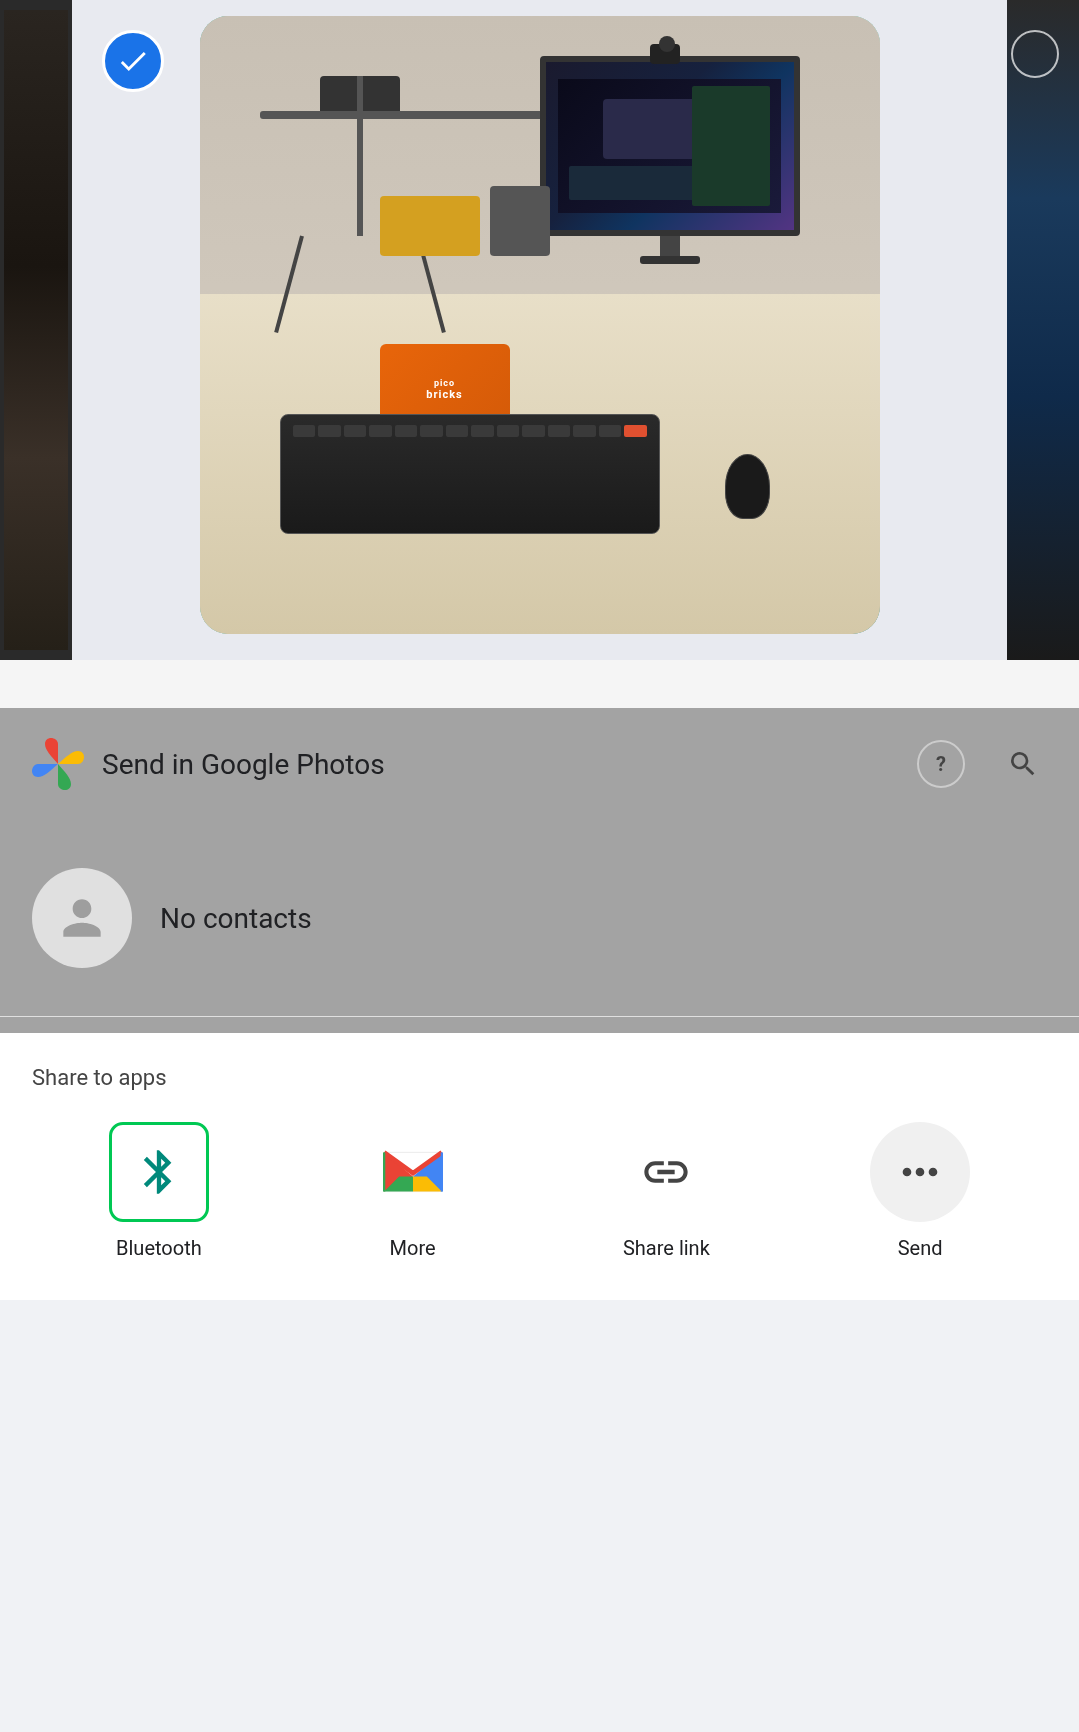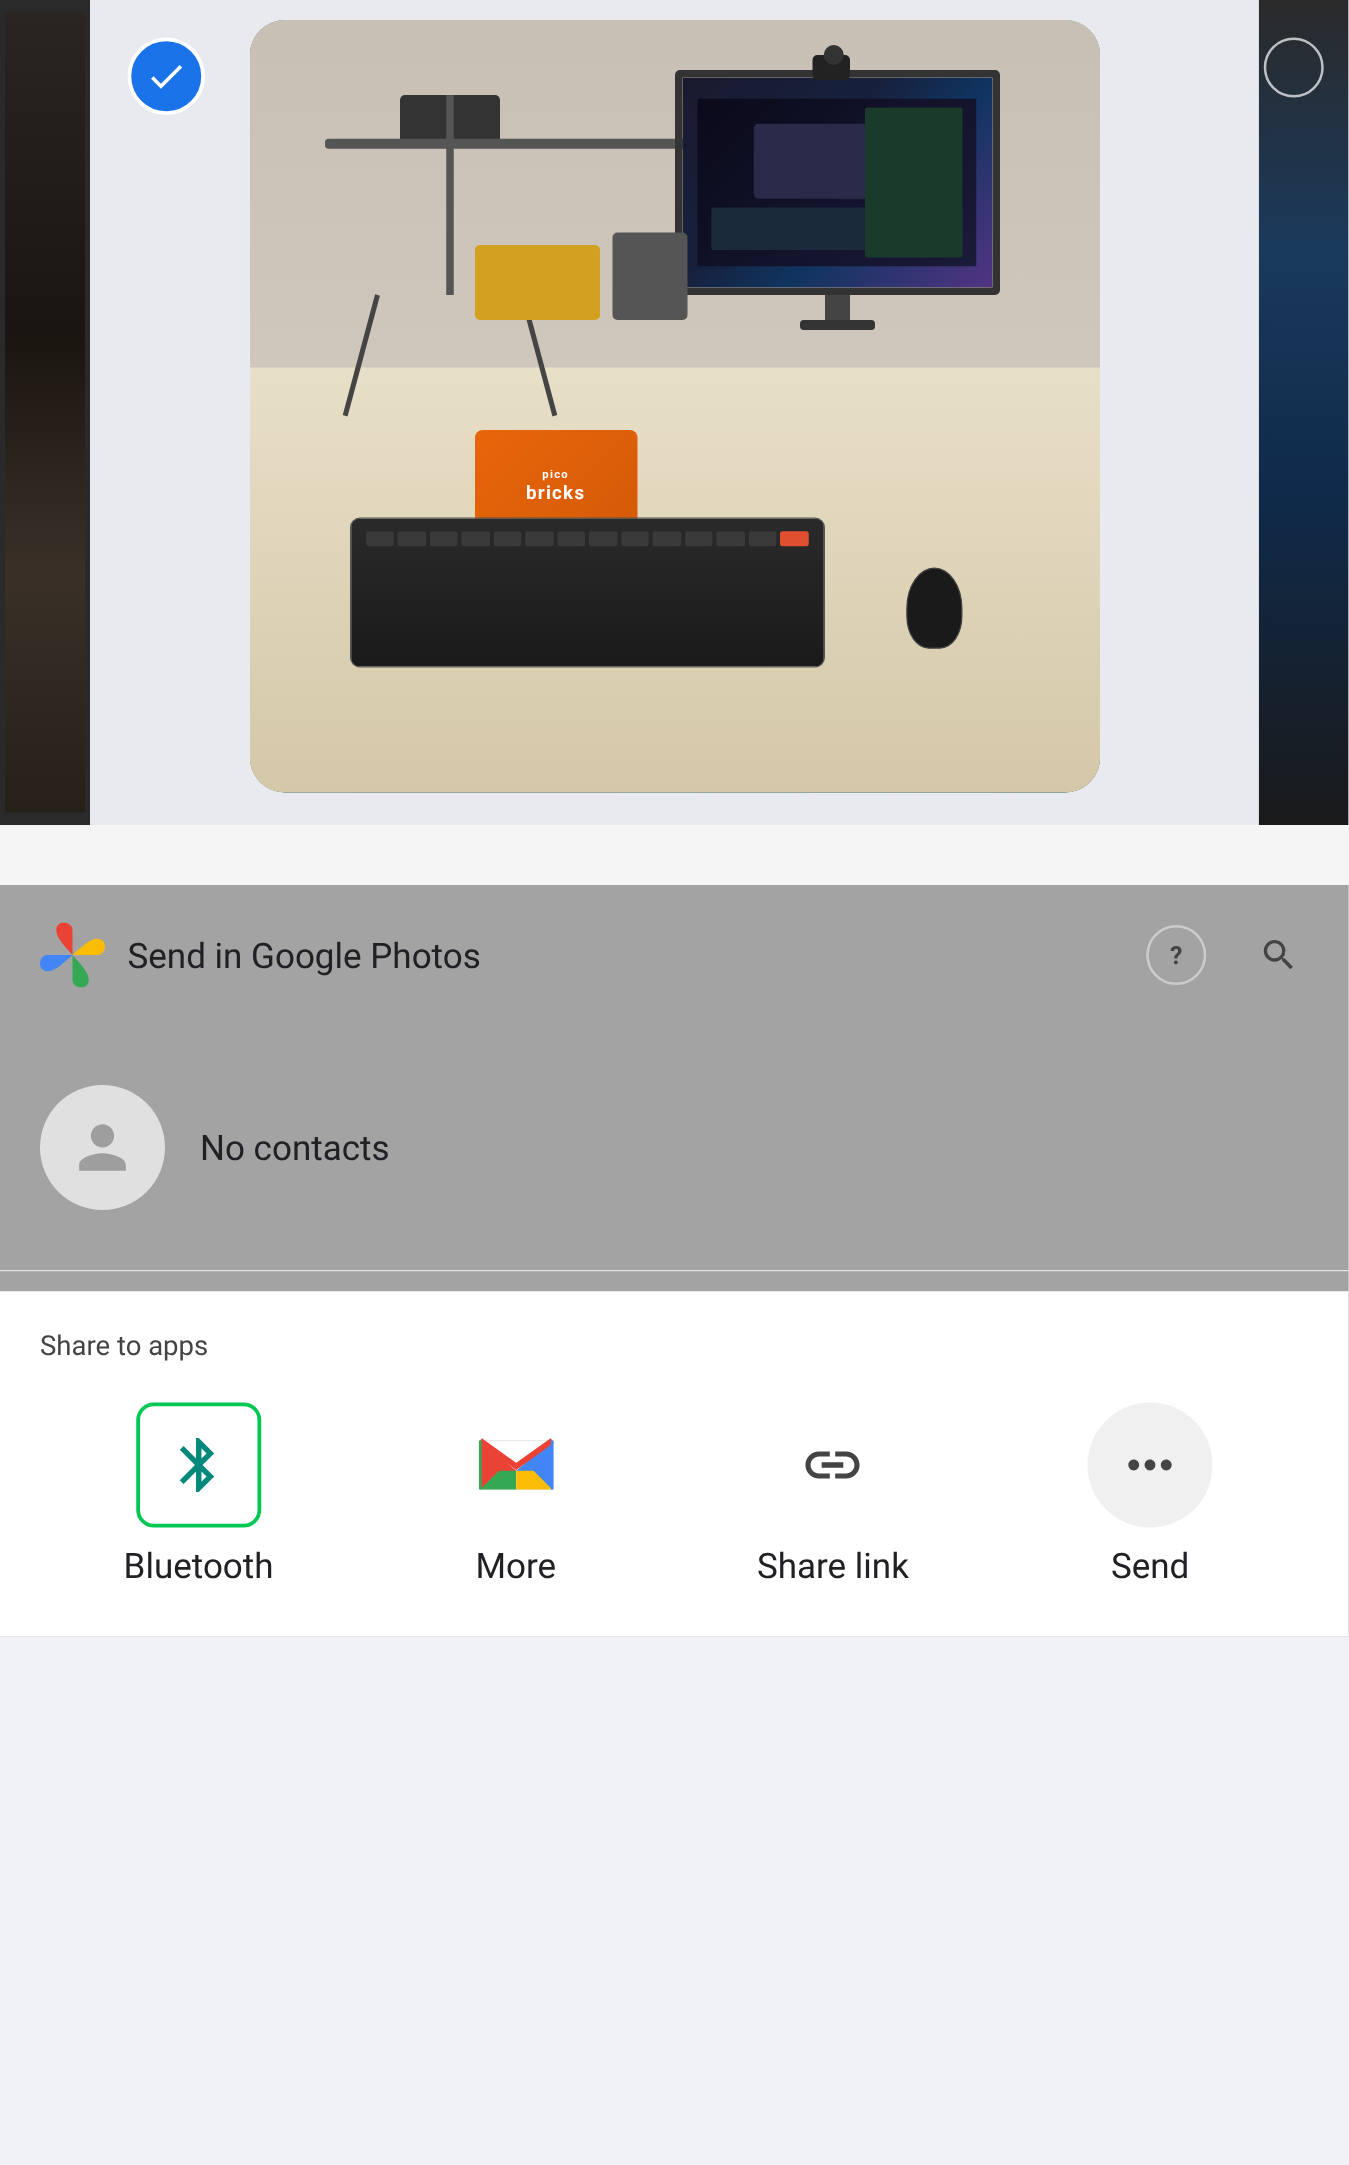--- a/index.html
+++ b/index.html
@@ -42,21 +42,21 @@
       align-items: center;
       position: relative;
     }
 
     .photo-main-inner {
       width: 680px;
       height: 618px;
       border-radius: 28px;
       overflow: hidden;
       position: relative;
-      background: #14532d;
+      background: #14b8a6;
     }
 
     
     .desk-photo {
       width: 100%;
       height: 100%;
       background: linear-gradient(
         160deg,
         #c8c0b0 0%,
         #d4c9b8 20%,
@@ -396,21 +396,21 @@
     .share-app-icon-wrapper.link {
       background: #fff;
     }
 
     .share-app-icon-wrapper.more {
       background: #f0f0f0;
       border-radius: 50%;
     }
 
     .share-app-label {
-      font-size: 28px;
+      font-size: 20px;
       color: #202124;
       font-weight: 400;
       text-align: right;
     }
   </style>
 </head>
 <body>
 
 <div class="photo-strip">
 
@@ -453,21 +453,21 @@
               </div>
             </div>
           </div>
           <div class="monitor-stand"></div>
           <div class="monitor-base"></div>
         </div>
 
         <div class="orange-box">
           <div>
             <div style="font-size:9px;letter-spacing:1px;">pico</div>
-            <div style="font-size:15px;letter-spacing:1px;">bricks</div>
+            <div style="font-size:11px;letter-spacing:1px;">bricks</div>
           </div>
         </div>
 
         <div class="keyboard">
 
           <div style="padding:10px 12px;display:grid;grid-template-columns:repeat(14,1fr);gap:3px;">
             <div style="background:#3a3a3a;height:12px;border-radius:2px;"></div>
             <div style="background:#3a3a3a;height:12px;border-radius:2px;"></div>
             <div style="background:#3a3a3a;height:12px;border-radius:2px;"></div>
             <div style="background:#3a3a3a;height:12px;border-radius:2px;"></div>

